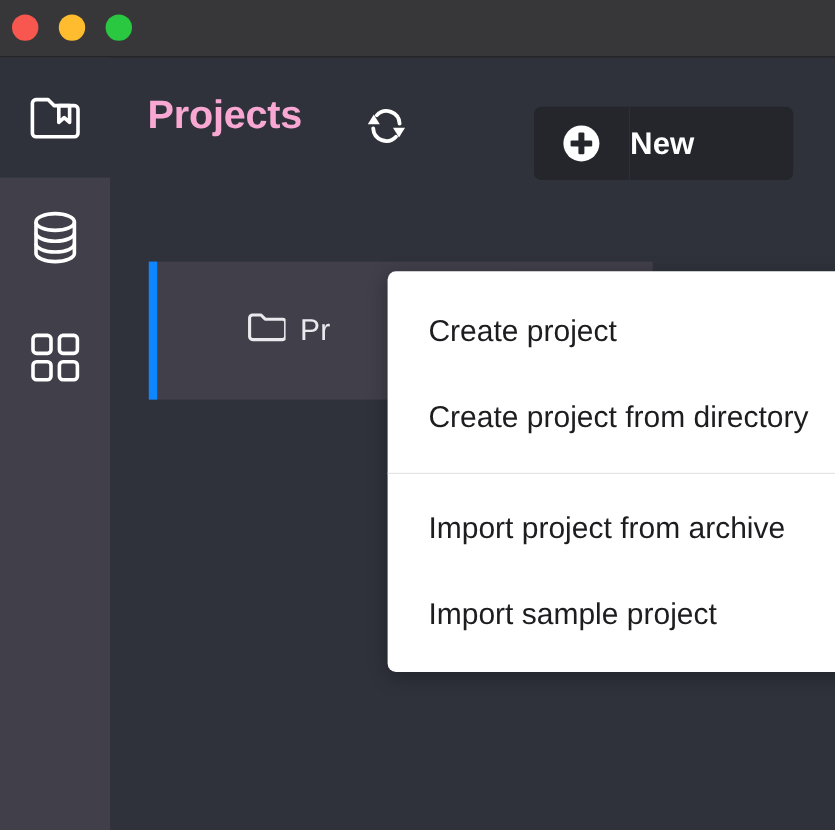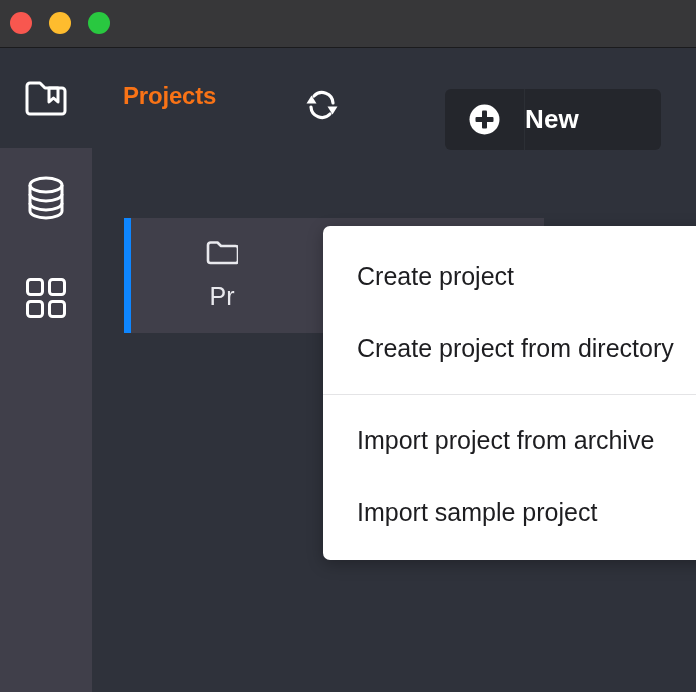--- a/index.html
+++ b/index.html
@@ -84,23 +84,23 @@
   .header {
     position: absolute;
     left: 0; top: 0;
     width: 604px;
     height: 114px;
   }
   .page-title {
     position: absolute;
     left: 31px;
     top: 28px;
-    font-size: 24px;
+    font-size: 33px;
     font-weight: bold;
-    color: #f97316;
+    color: #f9a8d4;
     letter-spacing: -0.2px;
     line-height: 40px;
     margin: 0;
   }
   .refresh-btn {
     position: absolute;
     left: 202px;
     top: 30px;
     width: 56px;
     height: 56px;
@@ -167,21 +167,20 @@
     left: 0; top: 0;
     width: 7px;
     height: 115px;
     background: #0e86ff;
   }
   .project-card .card-body {
     display: flex;
     align-items: center;
     gap: 12px;
     padding-left: 82px;
-    flex-direction: column;
   }
   .project-card .proj-name {
     color: #e9e9ee;
     font-size: 25px;
     letter-spacing: 0.1px;
     white-space: nowrap;
   }
 
   
   .menu {

